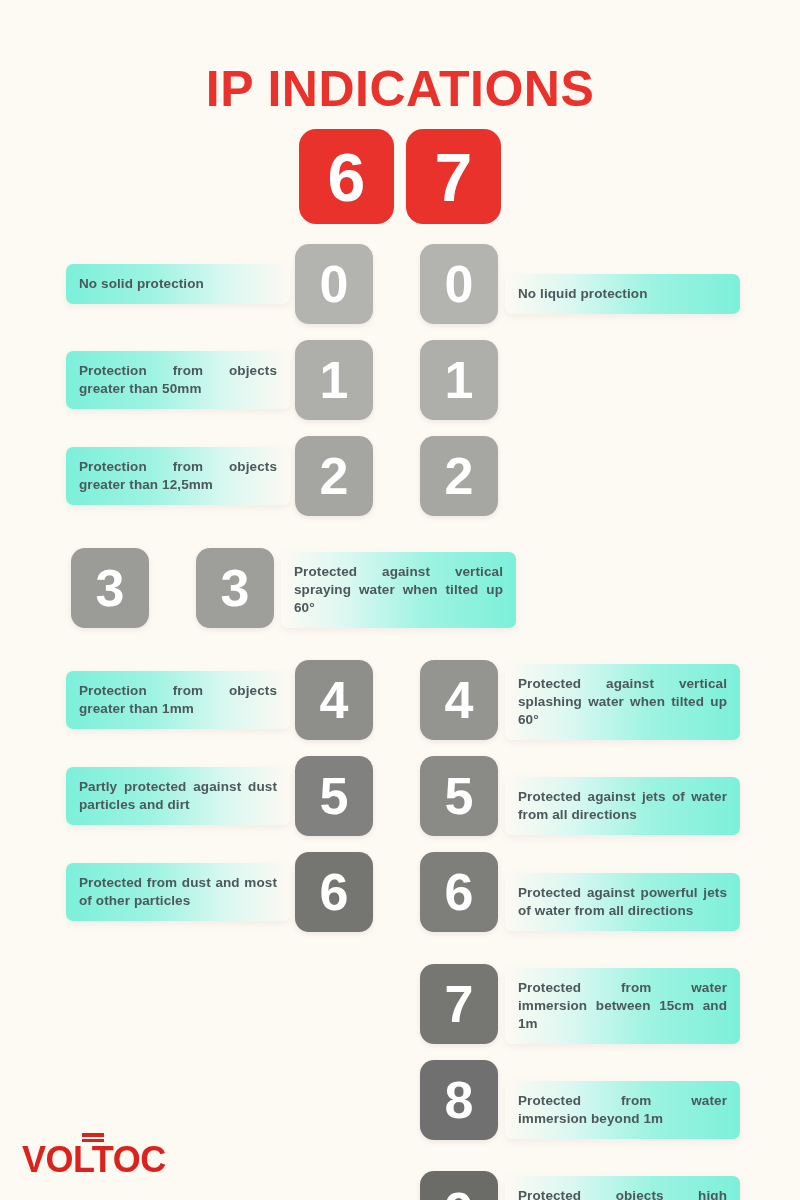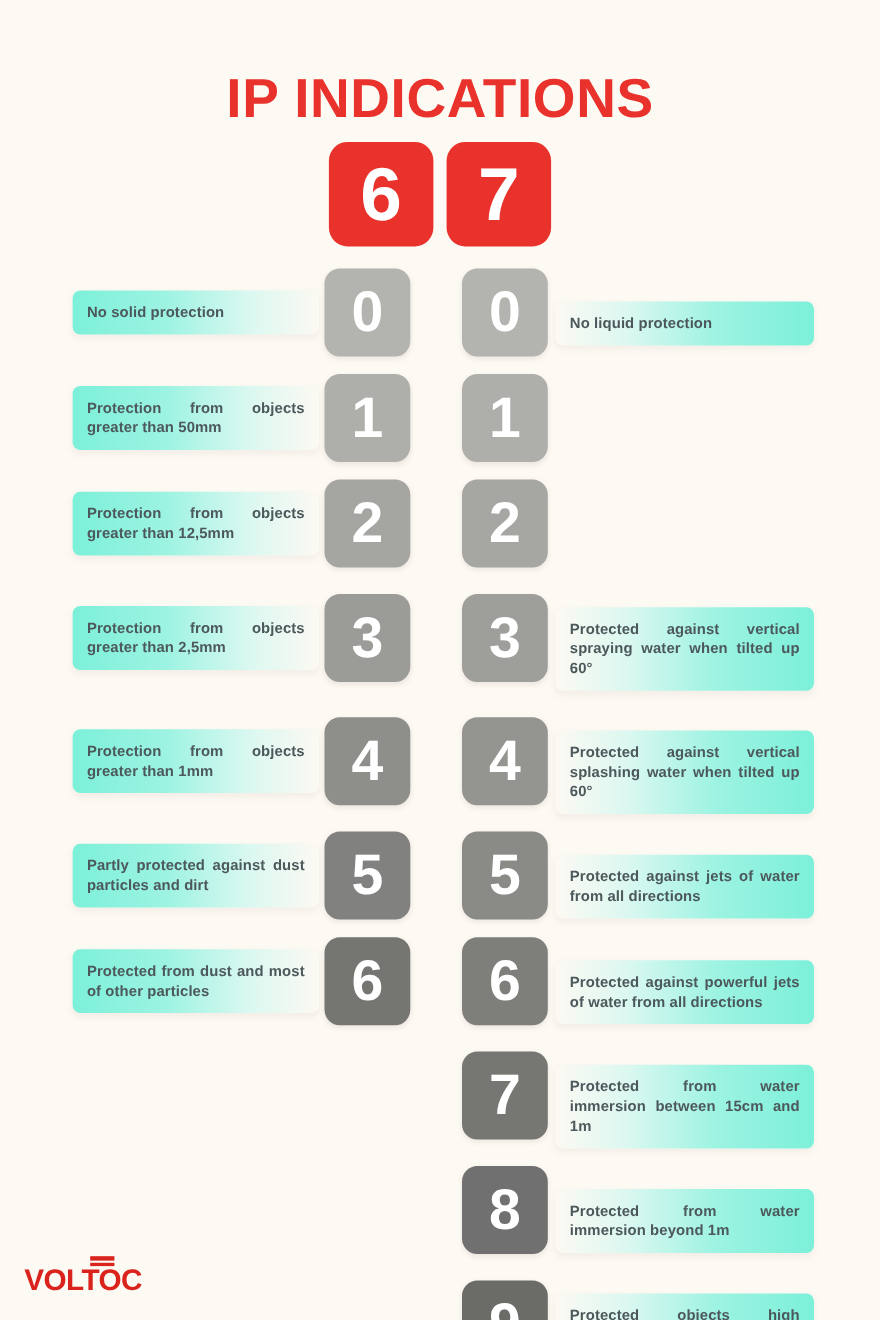--- a/index.html
+++ b/index.html
@@ -47,21 +47,21 @@
   }
 
   
   .matrix {
     position: relative;
     margin-top: 20px;
     padding: 0 60px 0 66px;
   }
   .row {
     display: flex;
-    align-items: center;
+    align-items: flex-end;
     margin-bottom: 16px;
     min-height: 80px;
   }
 
   .side-left {
     width: 224px;
     display: flex;
     justify-content: flex-end;
     align-items: center;
     min-height: 80px;
@@ -123,21 +123,21 @@
   .logo {
     position: absolute;
     left: 22px;
     bottom: 22px;
     display: flex;
     flex-direction: column;
     align-items: flex-start;
   }
   .logo-word {
     color: #d9231c;
-    font-size: 27px;
+    font-size: 36px;
     font-weight: bold;
     letter-spacing: -0.5px;
     line-height: 1;
     position: relative;
     text-align: right;
   }
   .logo-bar {
     position: absolute;
     left: 60px;
     top: -9px;
@@ -187,23 +187,20 @@
     </div>
     <div class="row">
       <div class="side-left">
         <div class="label label-left">Protection from objects greater than 12,5mm</div>
       </div>
       <div class="num-box left-box" style="background: rgb(165, 165, 162);">2</div>
       <div style="width: 47px; flex: 0 0 auto;"></div>
       <div class="num-box right-box" style="background: rgb(166, 166, 163);">2</div>
     </div>
     <div class="row">
-      <div class="side-left">
-        <div class="label label-left">Protection from objects greater than 2,5mm</div>
-      </div>
       <div class="num-box left-box" style="background: rgb(155, 155, 152);">3</div>
       <div style="width: 47px; flex: 0 0 auto;"></div>
       <div class="num-box right-box" style="background: rgb(158, 158, 155);">3</div>
       <div class="side-right">
         <div class="label label-right">Protected against vertical spraying water when tilted up 60°</div>
       </div>
     </div>
     <div class="row">
       <div class="side-left">
         <div class="label label-left">Protection from objects greater than 1mm</div>

